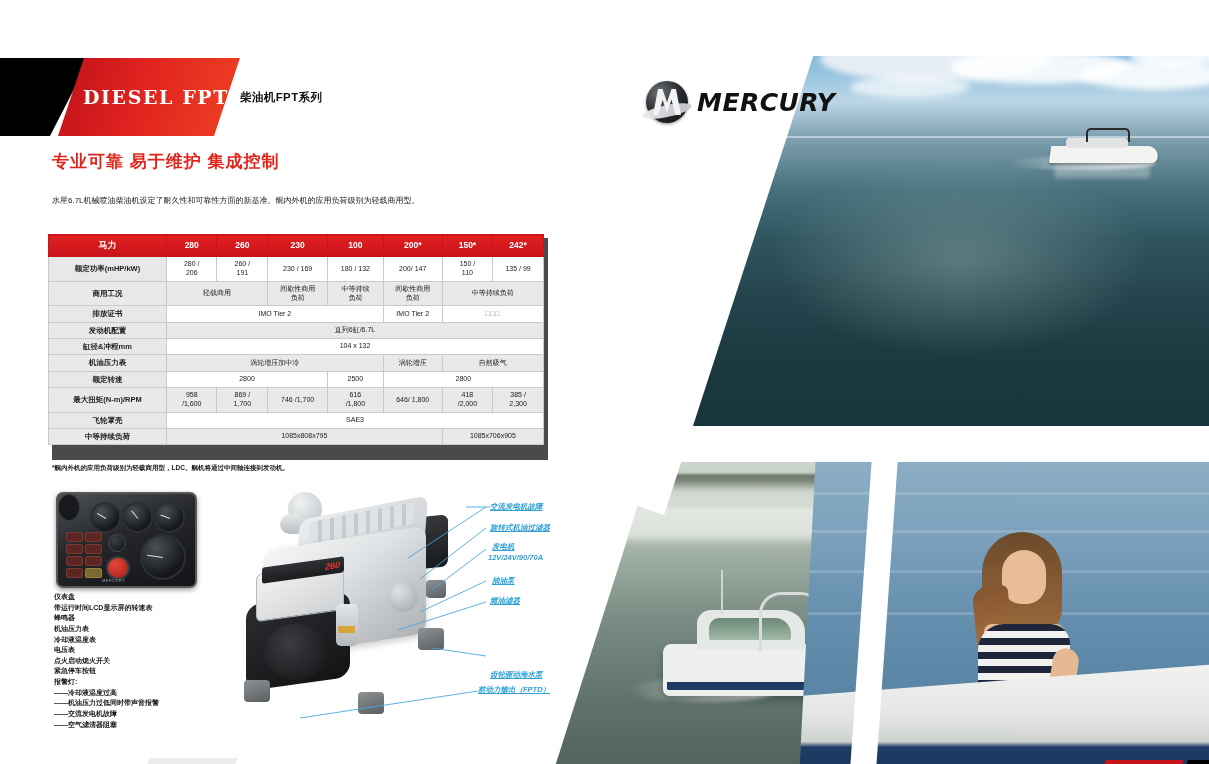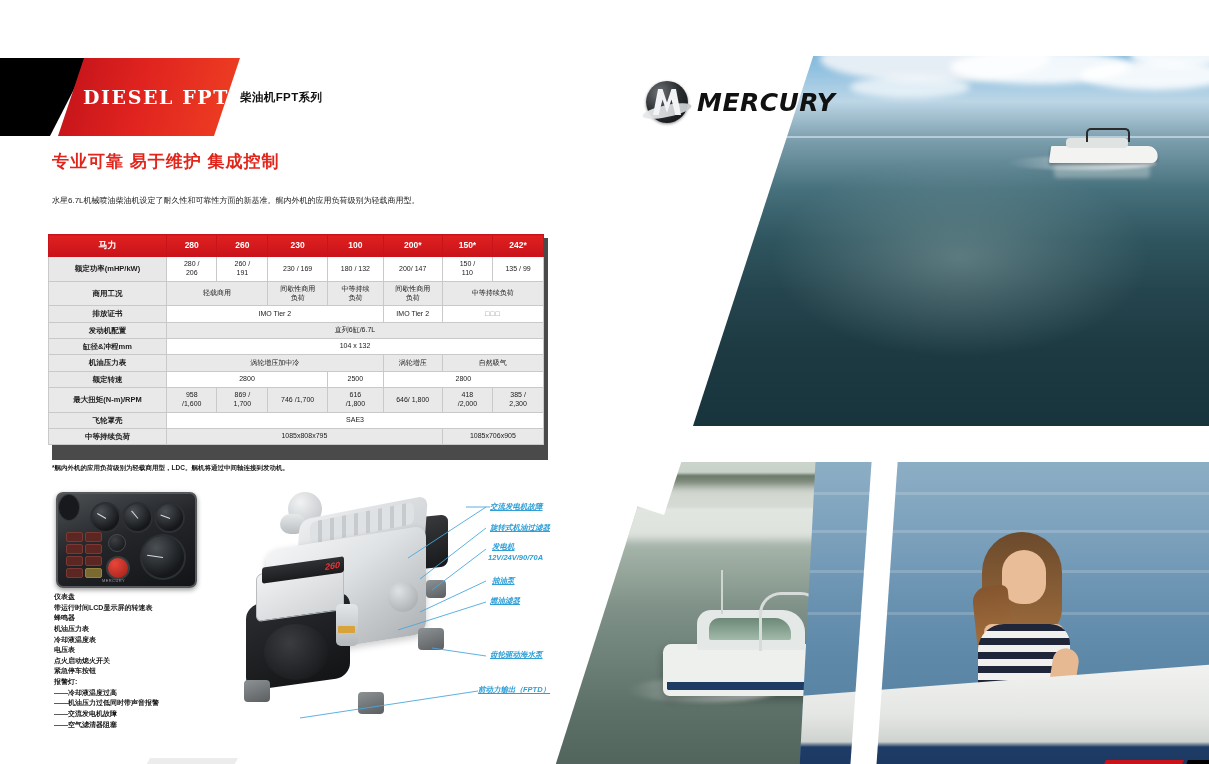--- a/index.html
+++ b/index.html
@@ -446,21 +446,21 @@
     </g>
   </svg>
 
   <div id="callout-labels">
       <div class="colabel" style="left: 490px; top: 468px;">交流发电机故障</div>
       <div class="colabel" style="left: 490px; top: 489px;">旋转式机油过滤器</div>
       <div class="colabel" style="left: 492px; top: 508px;">发电机</div>
       <div class="colabel nounder" style="left: 488px; top: 519px;">12V/24V/90/70A</div>
       <div class="colabel" style="left: 492px; top: 542px;">抽油泵</div>
       <div class="colabel" style="left: 490px; top: 562px;">燃油滤器</div>
-      <div class="colabel" style="left: 490px; top: 616px;">齿轮驱动海水泵</div>
+      <div class="colabel" style="left: 490px; top: 636px;">齿轮驱动海水泵</div>
       <div class="colabel" style="left: 478px; top: 651px;">前动力输出（FPTD）</div>
     </div>
 
   <div class="gray-wedge"></div>
   <div class="foot-left">13</div>
   <div class="foot-right">
     <span>DIESEL FPT</span>
     <span class="pg">/</span>
     <span class="pg">14</span>
   </div>

